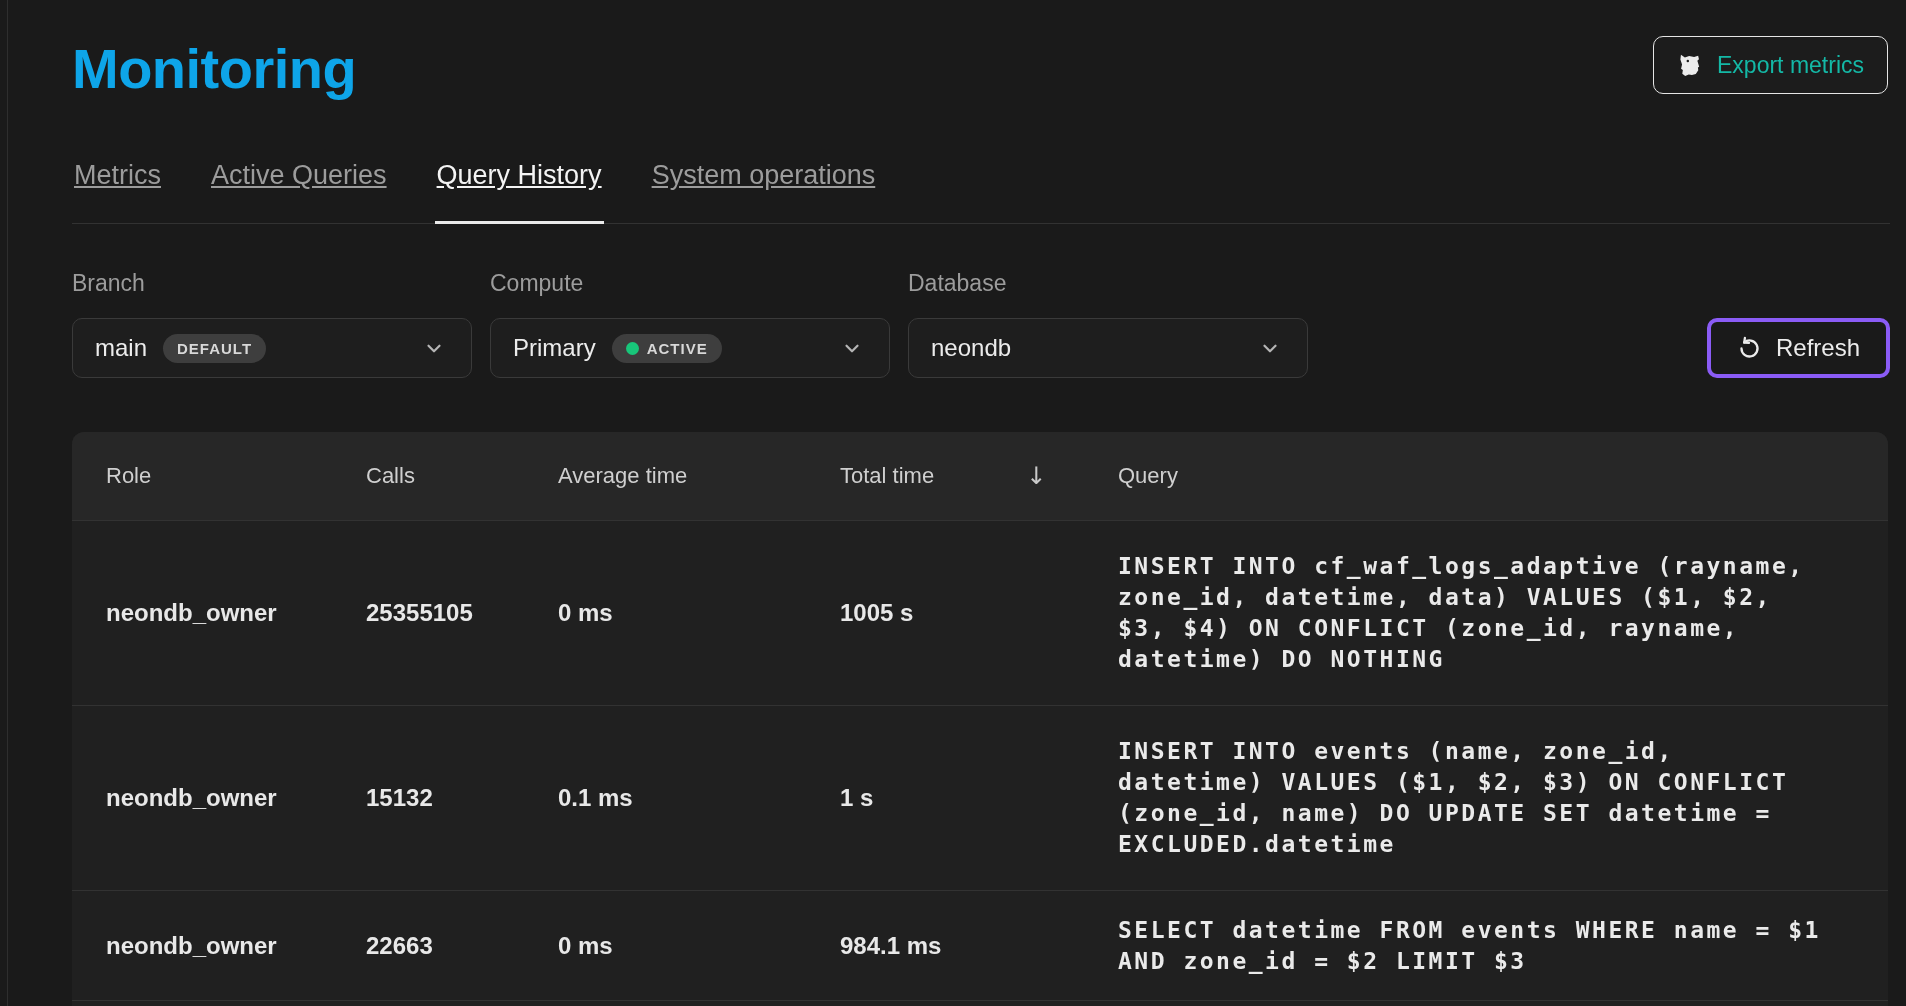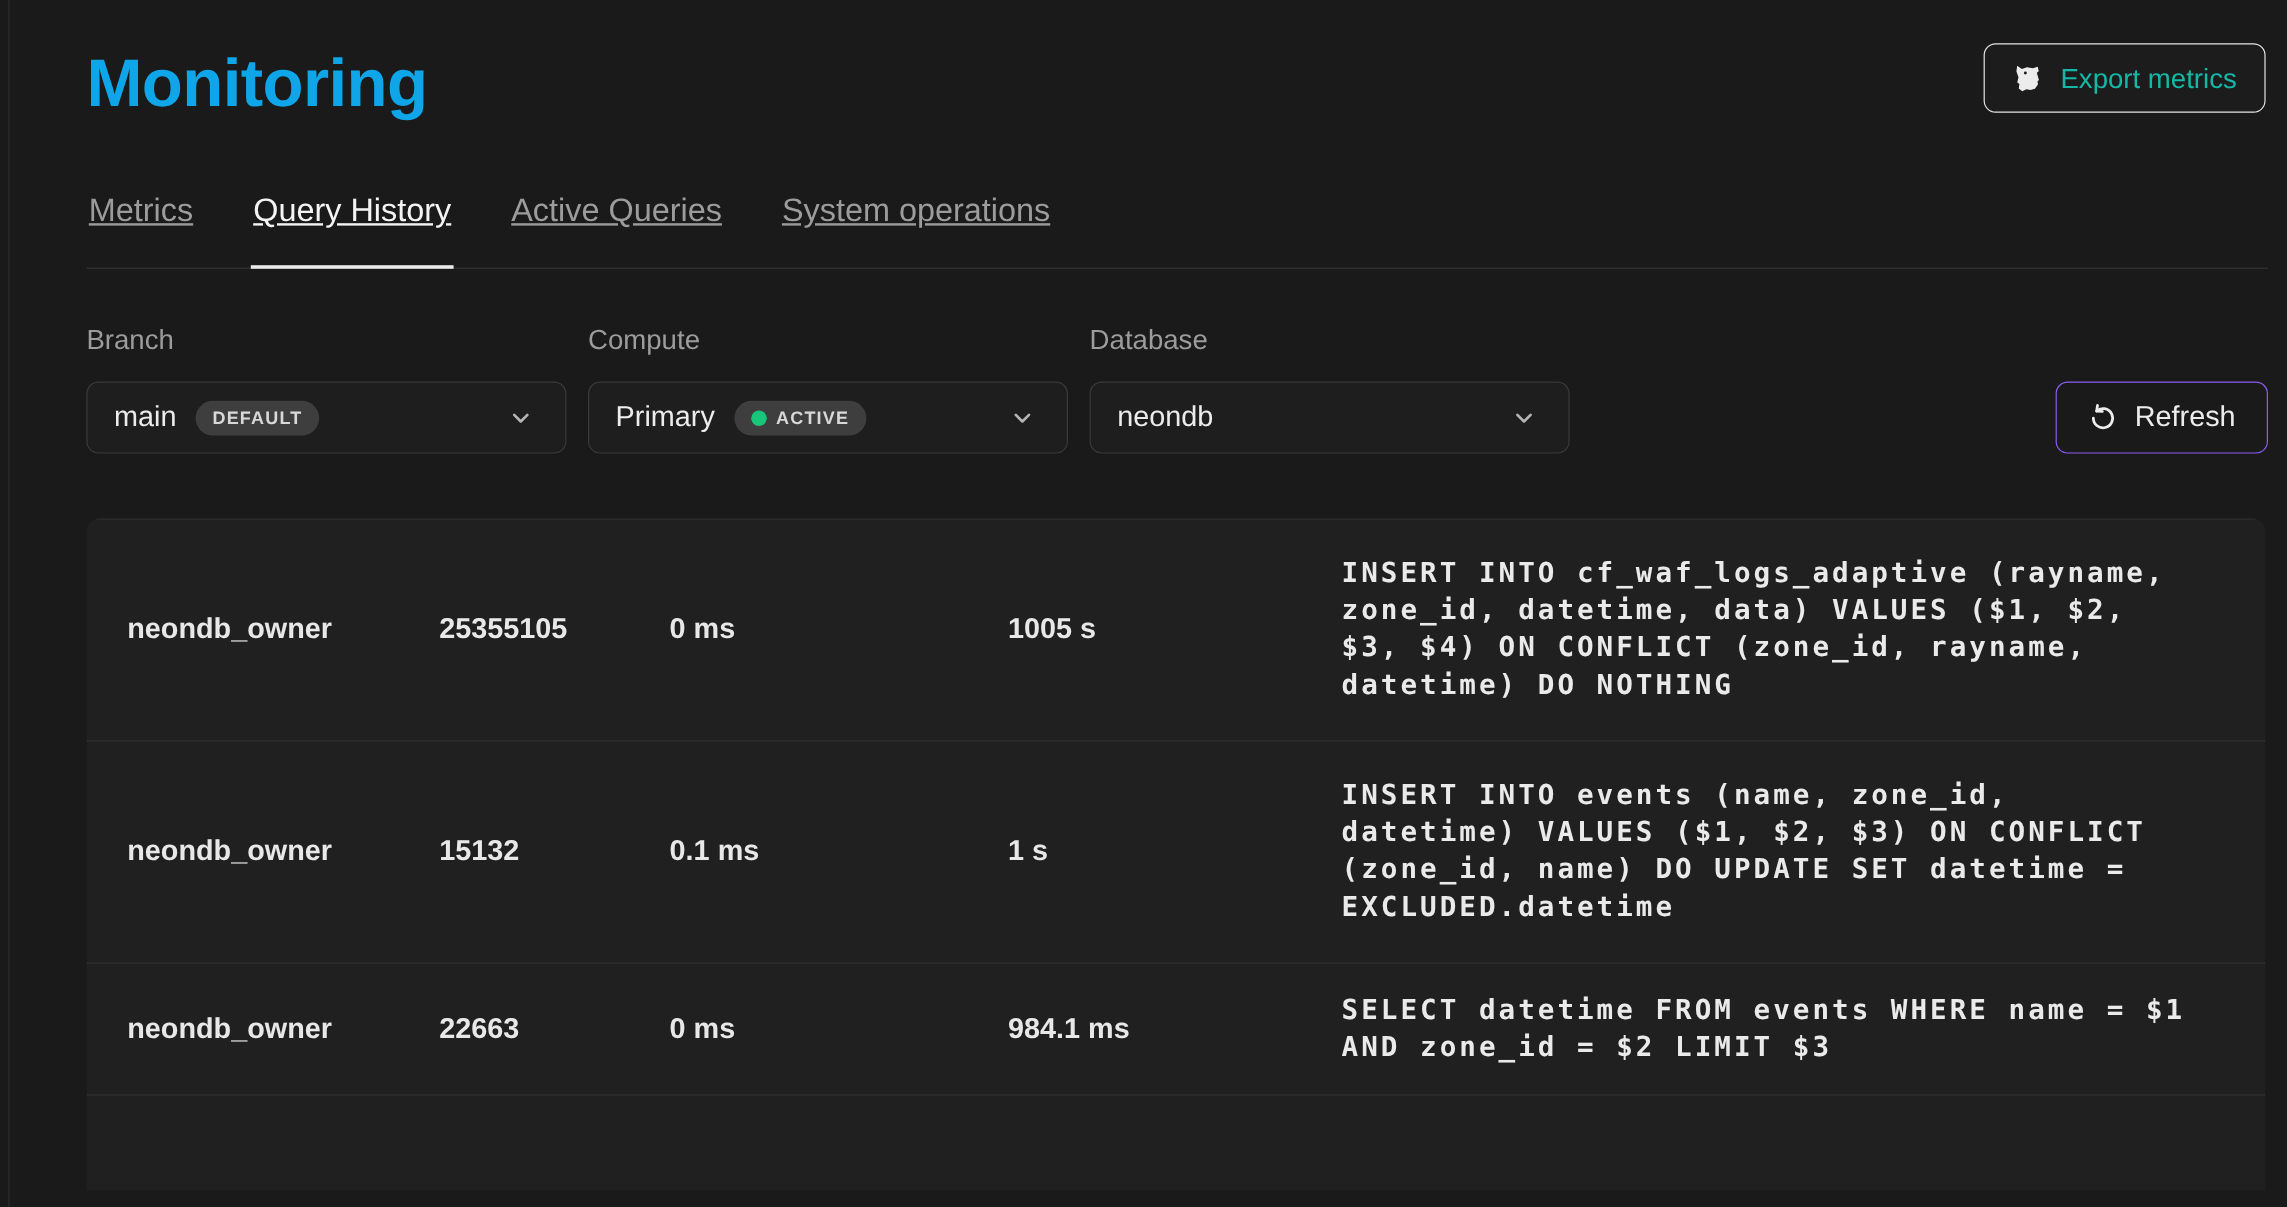--- a/index.html
+++ b/index.html
@@ -62,21 +62,21 @@
     margin-left:16px; padding:6px 14px;
     background:#3e3e3e; border-radius:999px;
     font-size:15px; font-weight:700; letter-spacing:1px; color:#d8d8d8;
   }
   .dot { width:13px; height:13px; border-radius:50%; background:#18c67a; }
   .chev { width:22px; height:22px; flex:none; }
 
   .refresh-btn {
     position:absolute; right:16px; top:318px; height:60px;
     display:flex; align-items:center; gap:14px; padding:0 26px;
-    border:1px solid #8b5cf6; border-radius:10px;
+    border:4px solid #8b5cf6; border-radius:10px;
     background:transparent; color:#ececec; font-size:24px; cursor:pointer;
   }
 
   
   .table {
     position:absolute; left:72px; right:18px; top:432px;
     background:#202020; border-radius:12px 12px 0 0; overflow:hidden;
   }
   .tr {
     display:grid;
@@ -111,22 +111,22 @@
     <svg width="27" height="27" viewBox="0 0 24 24" fill="#ececec">
       <path d="M3.5 2.5 7 4.8l3.8-1.3 4.4.9 3.6-1.1.7 3.2-1.4 1.2 1.6 5.5-1.1.5.3 2.6-2.2 3.2-3.4 1-2.9-.6-3.1 1.4-2.6-1.9.5-3.4-1.6-1.1.9-3.9-1.5-4.3z"></path>
       <circle cx="9.6" cy="7.9" r="1.1" fill="#1c1c1c"></circle>
     </svg>
   </span>
   <span>Export metrics</span>
 </button>
 
 <nav class="tabbar">
   <div class="tab">Metrics</div>
+  <div class="tab">Active Queries</div>
   <div class="tab active">Query History</div>
-  <div class="tab">Active Queries</div>
   <div class="tab">System operations</div>
 </nav>
 
 <div class="filter-label lbl-branch">Branch</div>
 <div class="filter-label lbl-compute">Compute</div>
 <div class="filter-label lbl-database">Database</div>
 
 <div class="select sel-branch">
   <span>main</span>
   <span class="badge">
@@ -168,20 +168,30 @@
   <span>
     <svg width="25" height="25" viewBox="0 0 24 24" fill="none" stroke="#ececec" stroke-width="2.2" stroke-linecap="round" stroke-linejoin="round">
       <path d="M4.3 12a7.7 7.7 0 1 0 2.6-5.8"></path>
       <polyline points="7.6,1.8 6.9,6.4 11.5,6.6"></polyline>
     </svg>
   </span>
   <span>Refresh</span>
 </button>
 
 <div class="table">
+  <div class="tr thead">
+    <div class="th">Role</div>
+    <div class="th">Calls</div>
+    <div class="th">Average time</div>
+    <div class="th th-sort">
+      <span>Total time</span>
+      <span class="sort-arrow">↓</span>
+    </div>
+    <div class="th">Query</div>
+  </div>
 
   <div class="tr row row-1">
     <div class="td">neondb_owner</div>
     <div class="td">25355105</div>
     <div class="td">0 ms</div>
     <div class="td">1005 s</div>
     <div class="td td-query">INSERT INTO cf_waf_logs_adaptive (rayname,
 zone_id, datetime, data) VALUES ($1, $2,
 $3, $4) ON CONFLICT (zone_id, rayname,
 datetime) DO NOTHING</div>

